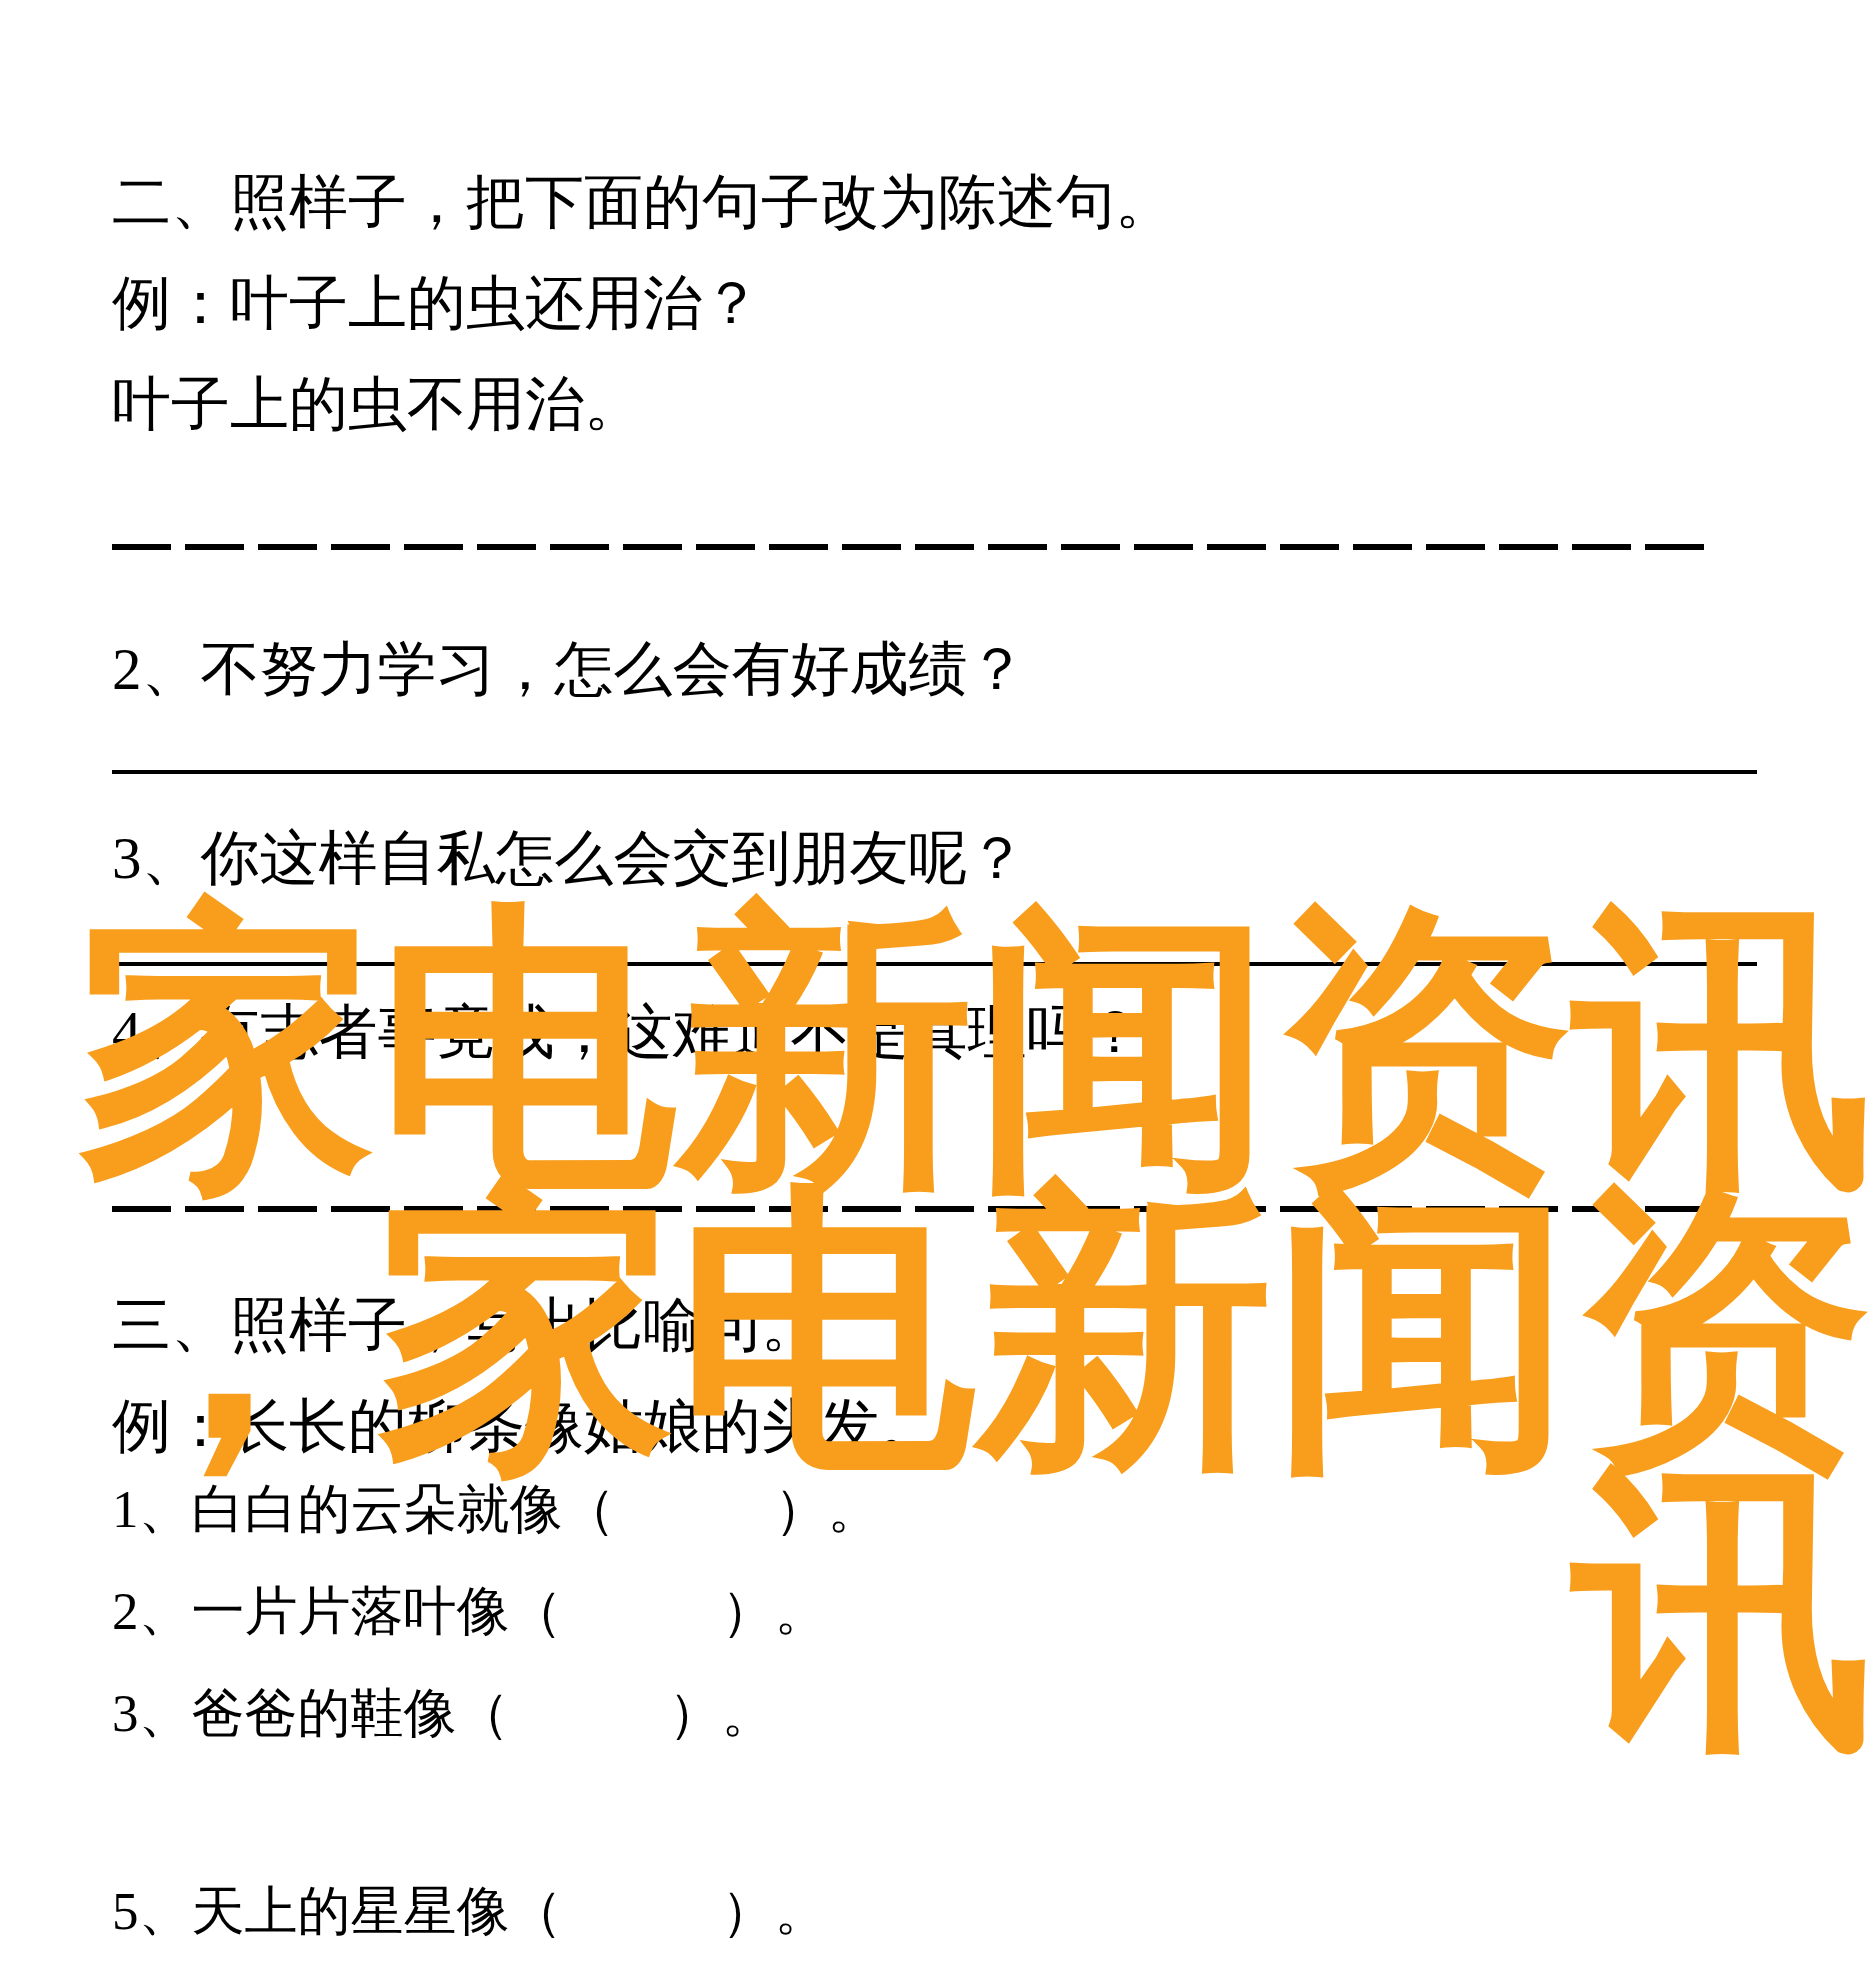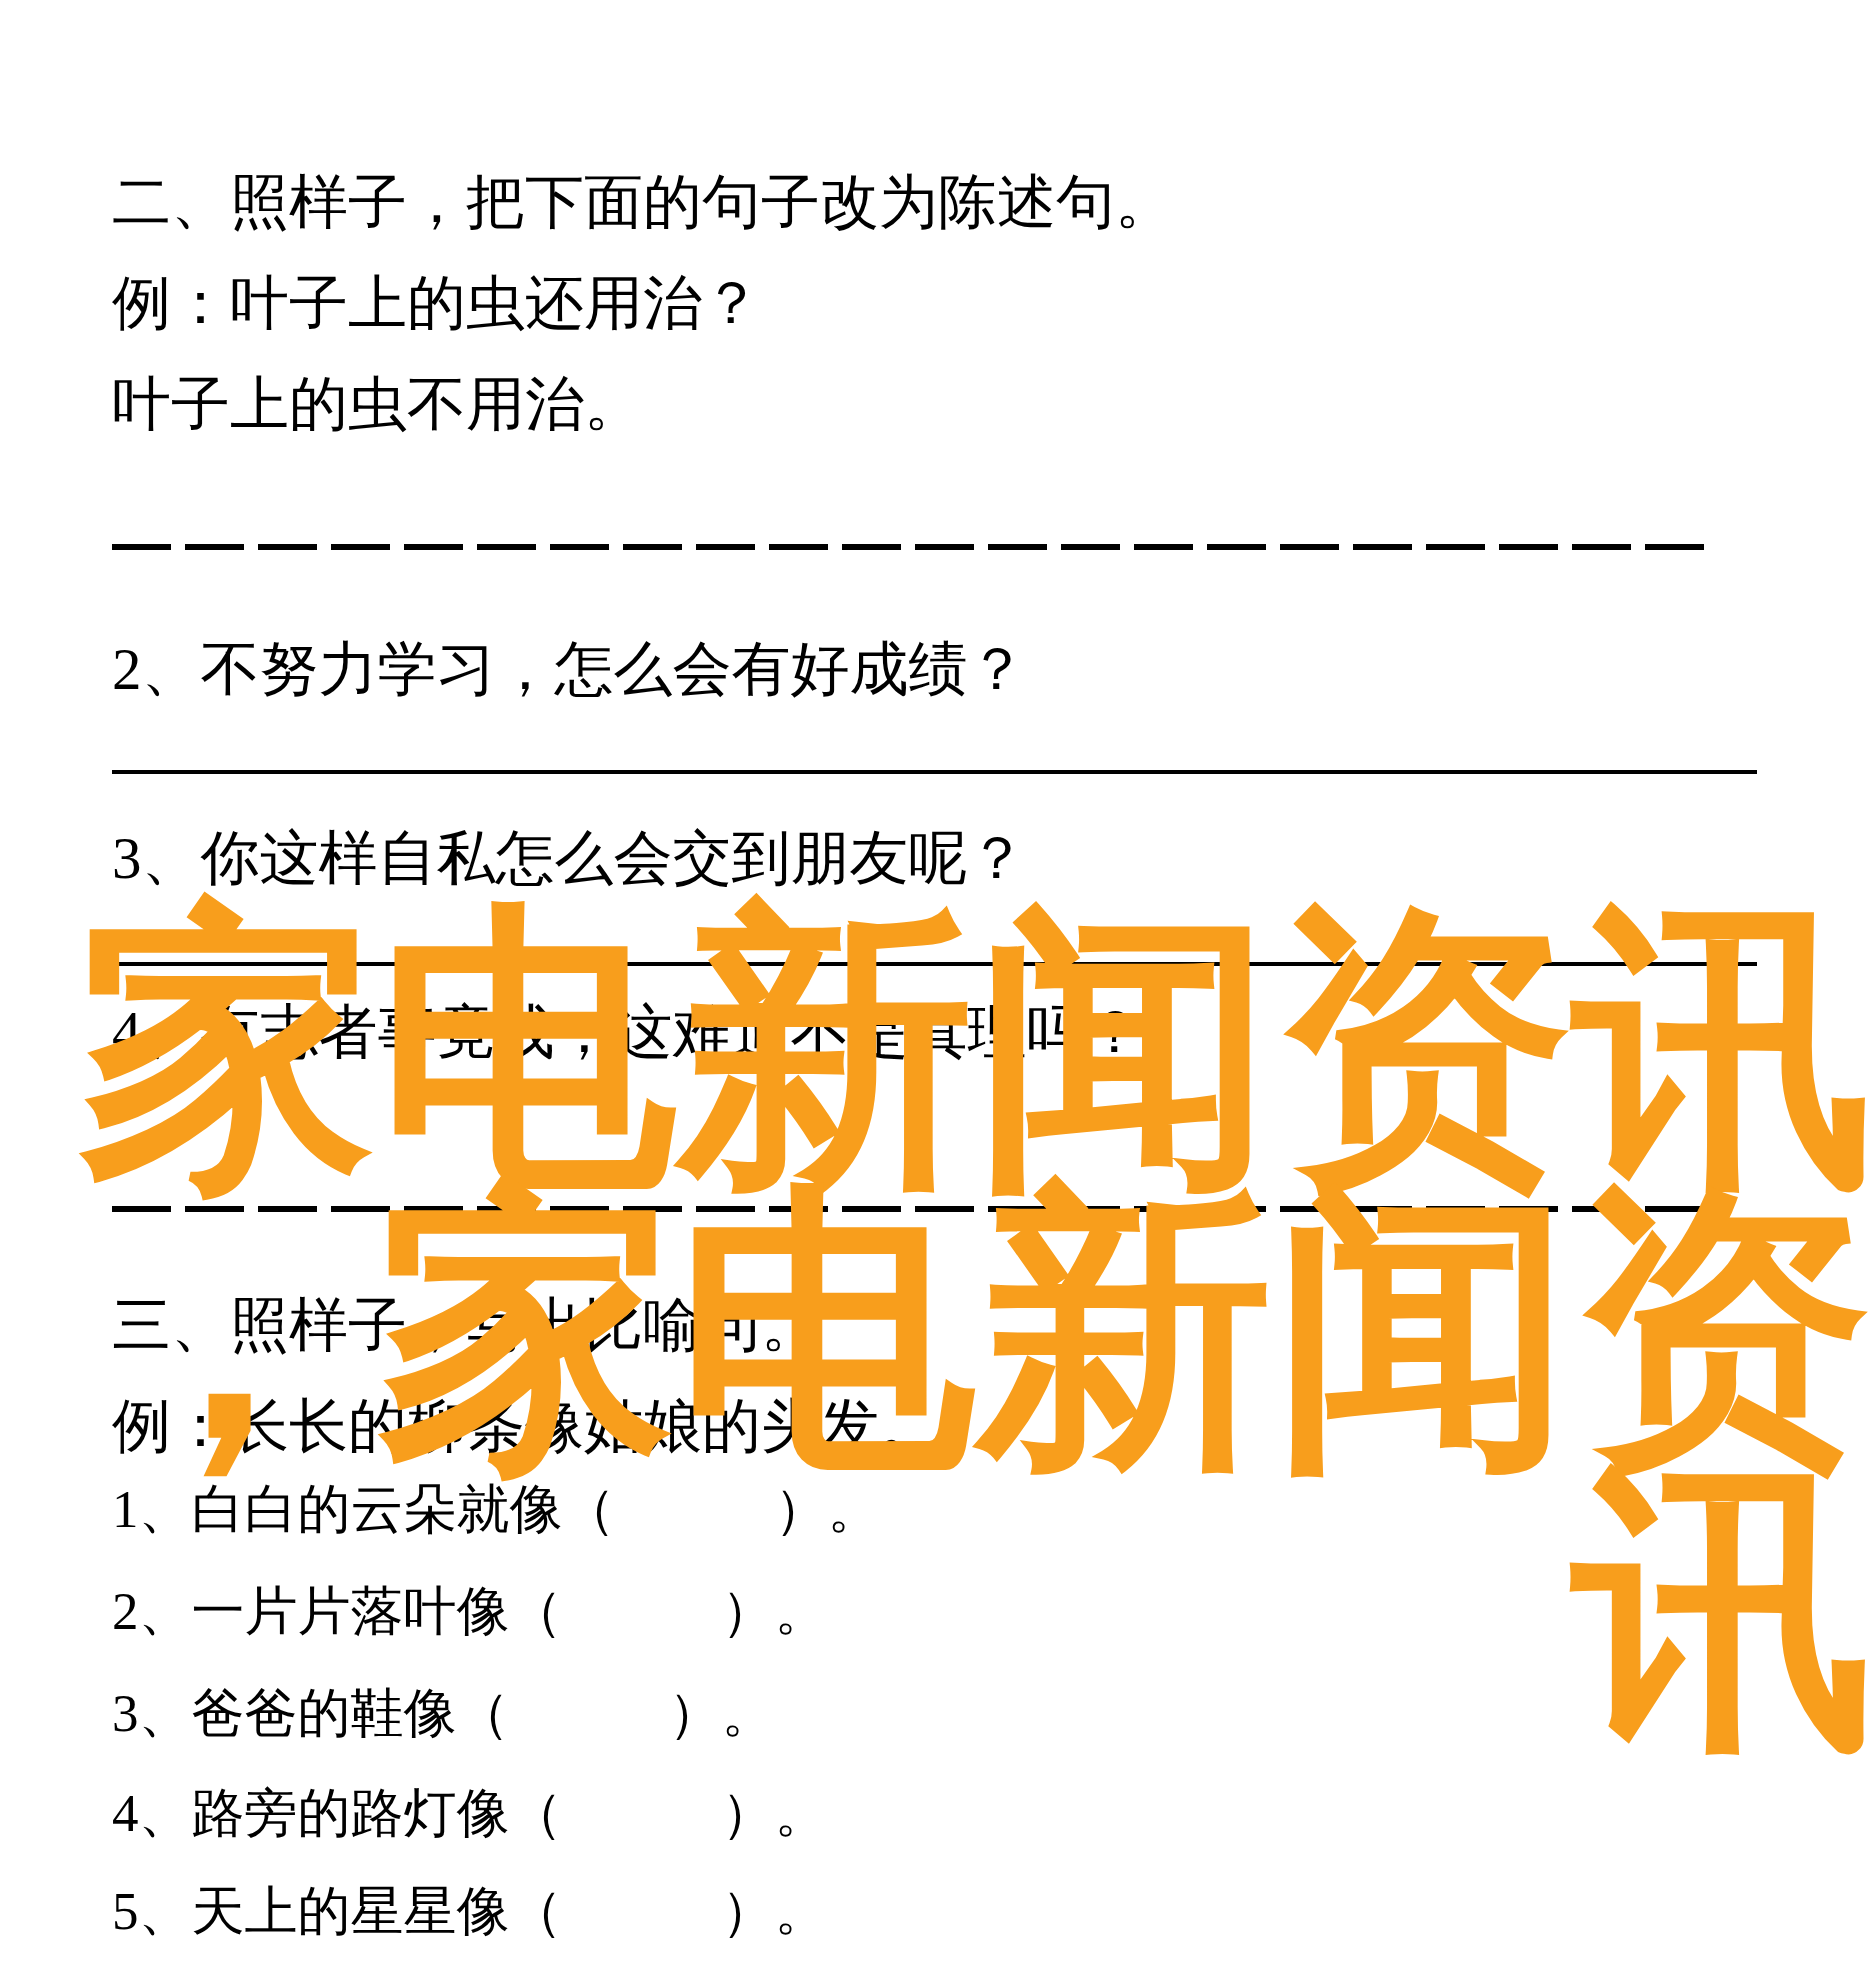--- a/index.html
+++ b/index.html
@@ -89,21 +89,20 @@
   <div class="bodyline f-small" style="top:1292px">三、照样子，写出比喻句。</div>
 
   <div class="bodyline f-small" style="top:1393px">例：长长的柳条像姑娘的头发。</div>
 
   <div class="bodyline f-large" style="top:1479px">1、白白的云朵就像（　　　）。</div>
 
   <div class="bodyline f-large" style="top:1581px">2、一片片落叶像（　　　）。</div>
 
   <div class="bodyline f-large" style="top:1683px">3、爸爸的鞋像（　　　）。</div>
 
-  <div class="bodyline f-large" style="top:1783px">4、路旁的路灯像（　　　）。</div>
 
   <div class="bodyline f-large" style="top:1881px">5、天上的星星像（　　　）。</div>
 
   <div class="watermark" style="color: rgb(248, 158, 28);">
     <span class="wline">家电新闻资讯</span>
     <span class="wline">，家电新闻资</span>
     <span class="wline">讯</span>
   </div>
 
 </div>

